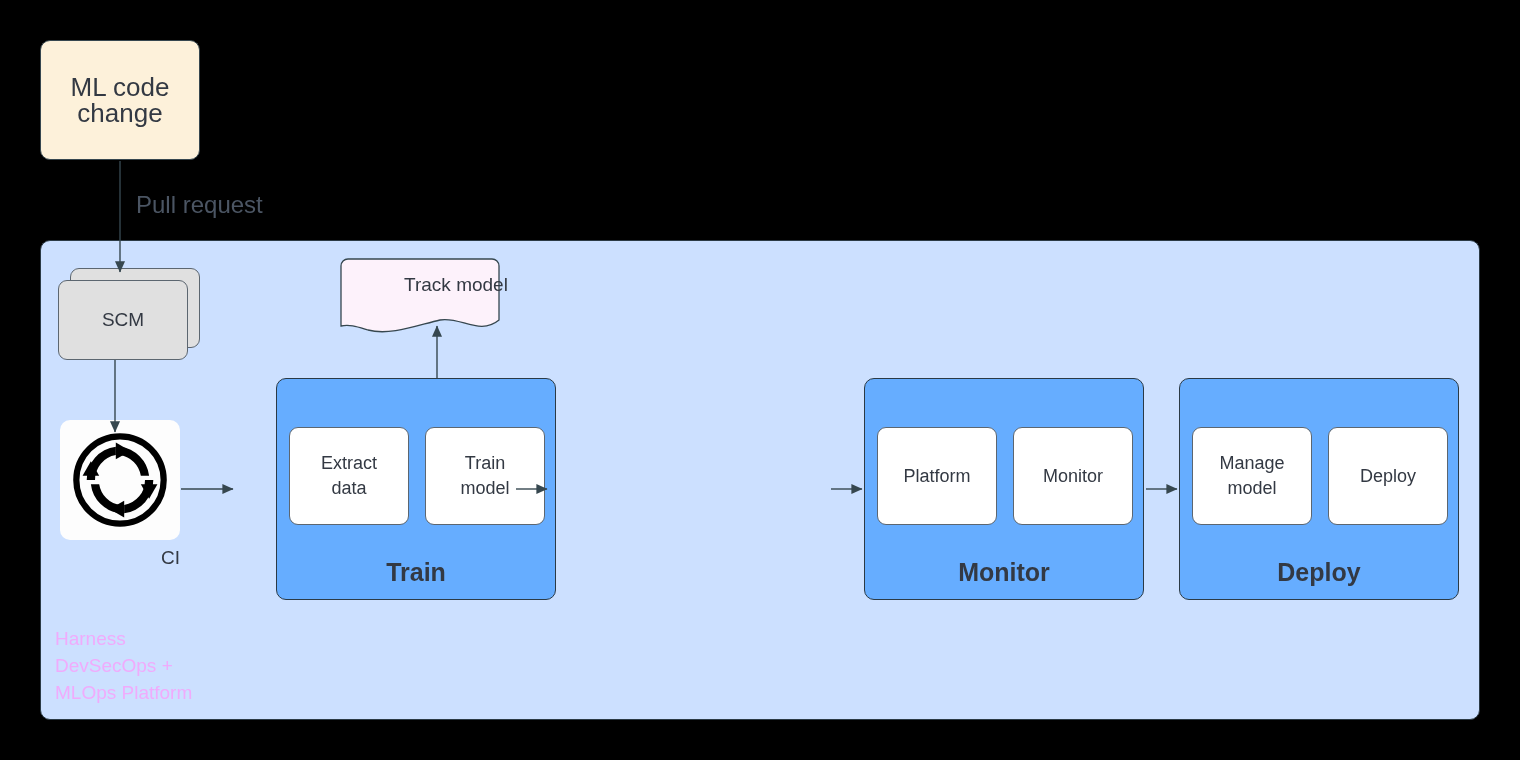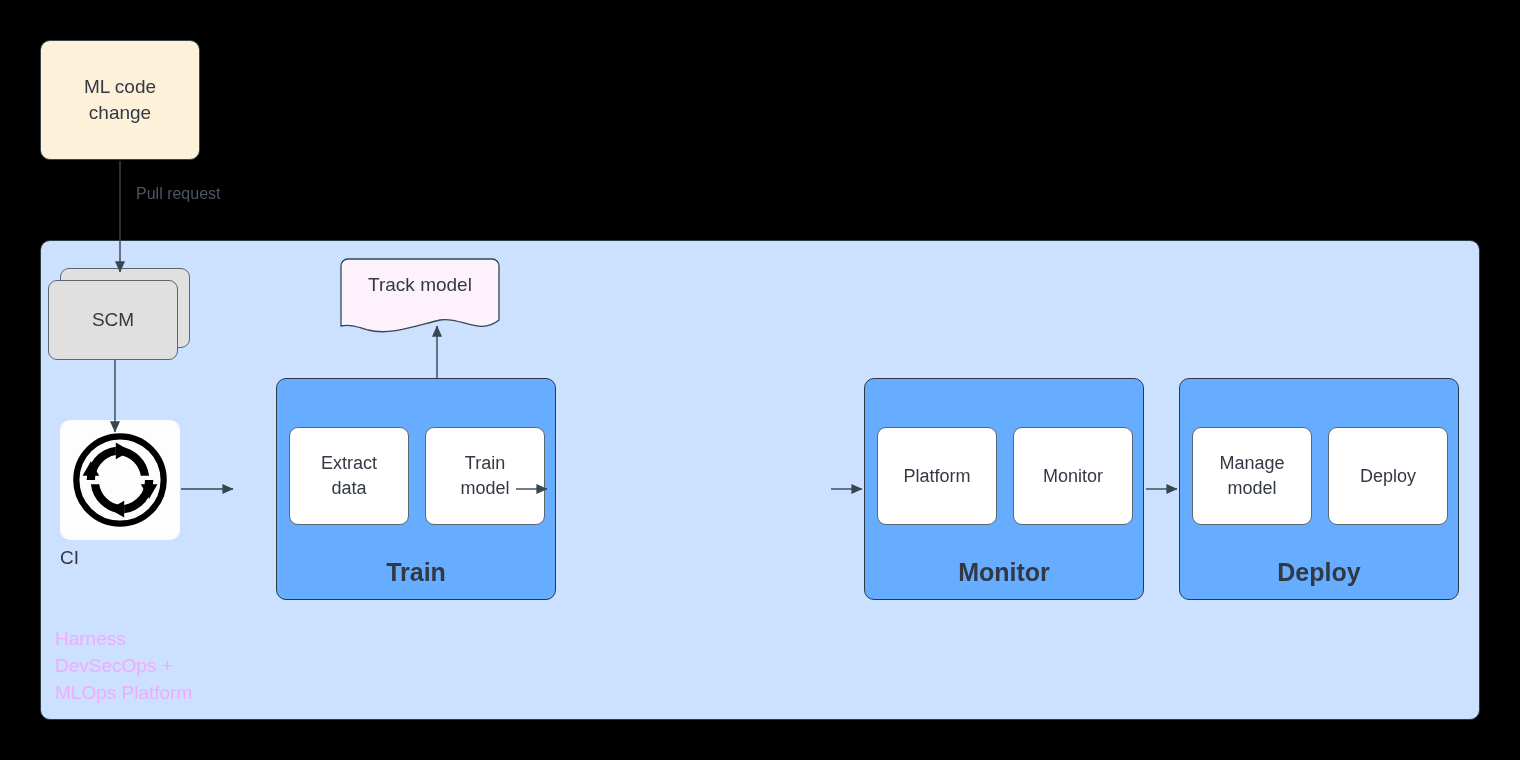--- a/index.html
+++ b/index.html
@@ -34,30 +34,30 @@
 
   
   #ml-code-change {
     left: 40px;
     top: 40px;
     width: 160px;
     height: 120px;
     background: #fdf1da;
     border: 1px solid #36474f;
     border-radius: 10px;
-    font-size: 19px;
+    font-size: 26px;
     line-height: 26px;
   }
 
   
   #pull-request-label {
     position: absolute;
     left: 136px;
-    top: 185px;
-    font-size: 16px;
+    top: 191px;
+    font-size: 24px;
     color: #4b5563;
     white-space: nowrap;
     text-align: center;
   }
 
   
   #platform-container {
     position: absolute;
     left: 40px;
     top: 240px;
@@ -76,21 +76,21 @@
     top: 625px;
     font-size: 19px;
     line-height: 27px;
     color: #f0abfc;
     white-space: pre-line;
   }
 
   
   #scm-wrap {
     position: absolute;
-    left: 48px;
+    left: 58px;
     top: 268px;
     width: 142px;
     height: 92px;
   }
   #scm-back {
     position: absolute;
     left: 12px;
     top: 0px;
     width: 130px;
     height: 80px;
@@ -127,21 +127,21 @@
     border-radius: 10px;
     display: flex;
     align-items: center;
     justify-content: center;
   }
   #ci-label {
     position: absolute;
     left: 60px;
     top: 547px;
     width: 120px;
-    text-align: left;
+    text-align: right;
     font-size: 19px;
     color: #333943;
   }
 
   
   #track-model-note {
     position: absolute;
     left: 340px;
     top: 258px;
     width: 160px;
@@ -149,20 +149,21 @@
   }
   #track-model-note .note-label {
     position: absolute;
     left: 0;
     top: 16px;
     width: 160px;
     text-align: center;
     font-size: 19px;
     color: #333943;
     z-index: 2;
+    padding-left: 36px;
   }
 
   
   .stage {
     position: absolute;
     top: 378px;
     width: 280px;
     height: 222px;
     background: #66adff;
     border: 1px solid #2b3a45;

